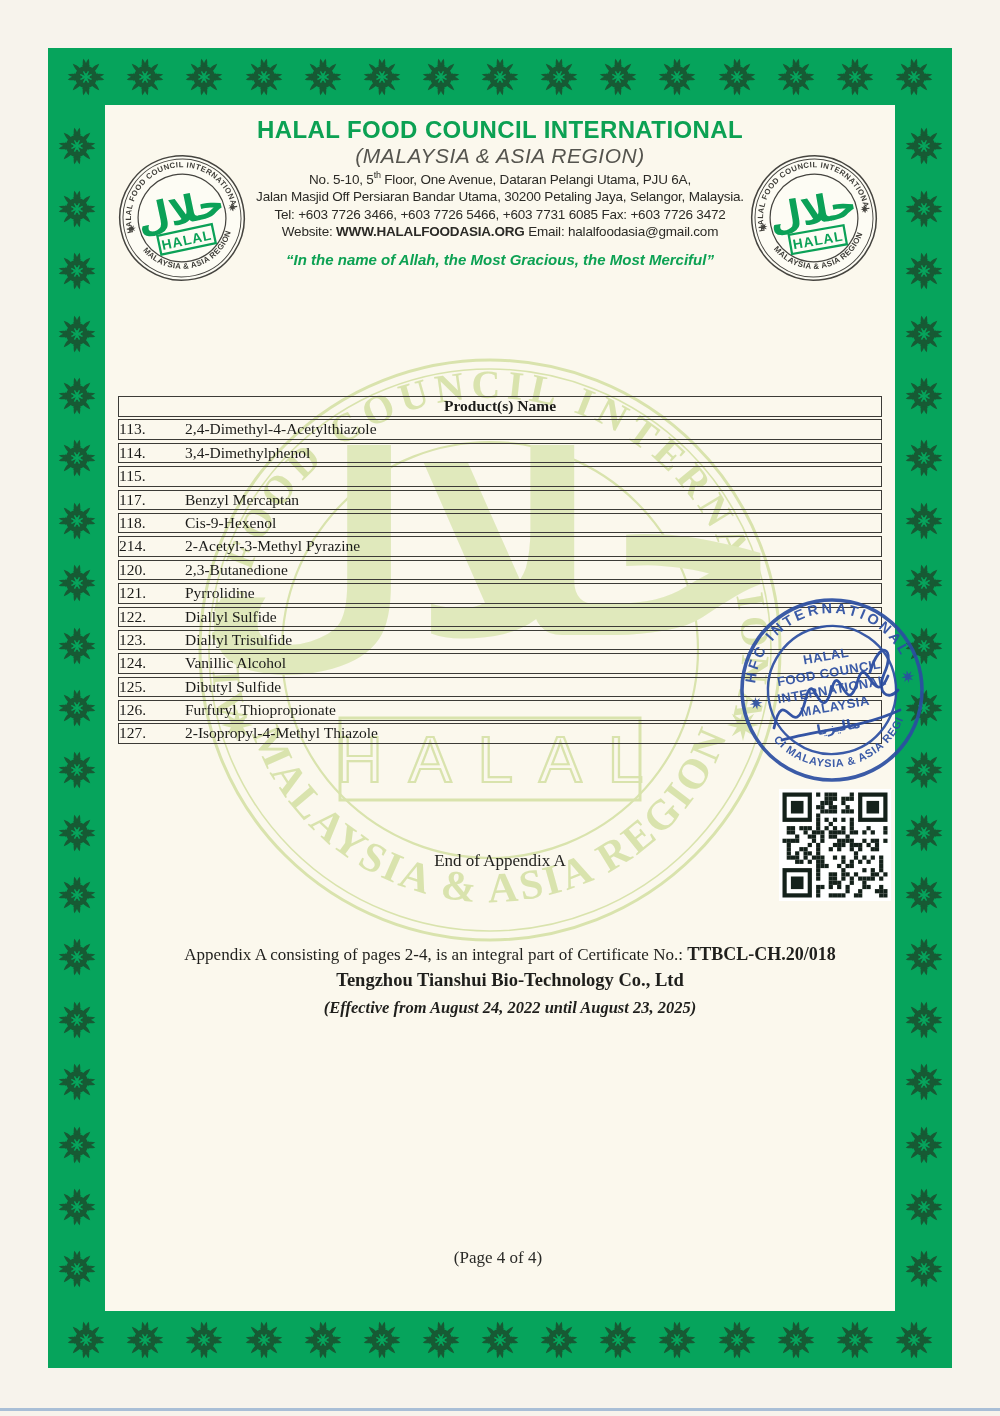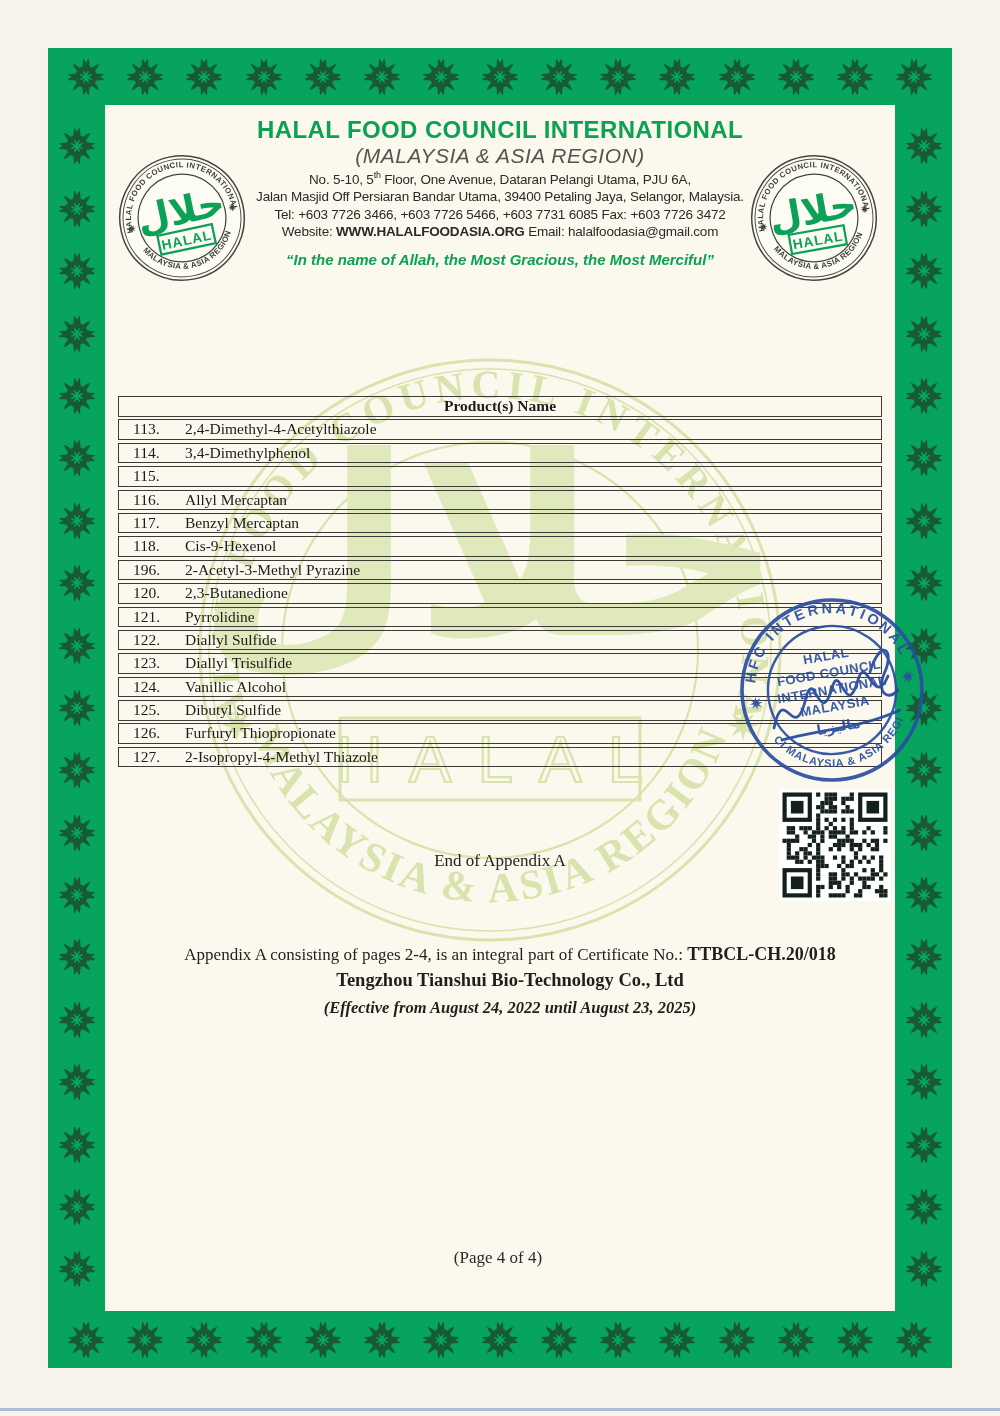--- a/index.html
+++ b/index.html
@@ -38,21 +38,21 @@
   
   .wm{position:absolute;left:170px;top:330px;z-index:2;}
   .wm-arc{font-family:"Liberation Serif","DejaVu Serif",serif;font-weight:bold;fill:#d9e3ad;}
   .wm-arabic{font-family:"DejaVu Sans",sans-serif;font-weight:bold;font-size:250px;fill:#e0e9bc;text-anchor:middle;}
   .wm-halal{font-family:"Liberation Sans",sans-serif;font-size:64px;letter-spacing:26px;fill:none;stroke:#d9e3ad;stroke-width:2.2px;text-anchor:middle;}
 
   
   .table{position:absolute;left:118px;top:396px;width:764px;z-index:3;}
   .trow{position:relative;height:18.5px;border:1.3px solid #3c3b37;margin-bottom:2.9px;font-size:15.5px;line-height:18.5px;color:#1b1b19;}
   .thead{text-align:center;font-weight:bold;font-size:15.5px;}
-  .tno{position:absolute;left:14px;}
+  .tno{position:absolute;left:0;}
   .tnm{position:absolute;left:66px;white-space:nowrap;}
 
   .endnote{position:absolute;left:118px;top:851px;width:764px;text-align:center;font-size:17px;color:#22221f;z-index:3;}
 
   .qr{position:absolute;left:779px;top:789px;z-index:4;}
 
   .stamp{position:absolute;left:722px;top:580px;z-index:5;opacity:.92;}
   .st-arc{font-family:"Liberation Sans",sans-serif;font-weight:bold;font-size:14.5px;letter-spacing:3px;fill:#2b4ea2;}
   .st-arc2{font-family:"Liberation Sans",sans-serif;font-weight:bold;font-size:11px;letter-spacing:.8px;fill:#2b4ea2;}
   .st-line{font-family:"Liberation Sans",sans-serif;font-weight:bold;font-size:13px;fill:#2b4ea2;text-anchor:middle;letter-spacing:.4px;}
@@ -2066,21 +2066,21 @@
     <path d="M5,0 L1.9,0.8 L3.5,3.5 L0.8,1.9 L0,5 L-0.8,1.9 L-3.5,3.5 L-1.9,0.8 L-5,0 L-1.9,-0.8 L-3.5,-3.5 L-0.8,-1.9 L0,-5 L0.8,-1.9 L3.5,-3.5 L1.9,-0.8 Z" transform="translate(67,395) scale(3.2)" fill="#d9e3ad"></path>
     <text x="320" y="305" class="wm-arabic">حلال</text>
     <rect x="170" y="388" width="300" height="82" fill="none" stroke="#d9e3ad" stroke-width="3"></rect>
     <text x="333" y="452" class="wm-halal">HALAL</text>
   </svg>
 
   <div class="header">
     <div class="h-org">HALAL FOOD COUNCIL INTERNATIONAL</div>
     <div class="h-region">(MALAYSIA &amp; ASIA REGION)</div>
     <div class="h-addr"><span>No. 5-10, 5</span><sup>th</sup><span> Floor, One Avenue, Dataran Pelangi Utama, PJU 6A,</span></div>
-    <div class="h-addr">Jalan Masjid Off Persiaran Bandar Utama, 39400 Petaling Jaya, Selangor, Malaysia.</div>
+    <div class="h-addr">Jalan Masjid Off Persiaran Bandar Utama, 30200 Petaling Jaya, Selangor, Malaysia.</div>
     <div class="h-addr">Tel: +603 7726 3466, +603 7726 5466, +603 7731 6085  Fax: +603 7726 3472</div>
     <div class="h-addr h-web"><span>Website: </span><b>WWW.HALALFOODASIA.ORG</b><span>  Email: </span><span>halalfoodasia@gmail.com</span></div>
     <div class="h-quote">“In the name of Allah, the Most Gracious, the Most Merciful”</div>
   </div>
 
   <svg class="logo logo-left" width="132" height="132" viewBox="0 0 140 140">
     <defs>
       <path id="lg1t" d="M16.8,79.4 A54,54 0 1 1 123.2,79.4" fill="none"></path>
       <path id="lg1b" d="M21.1,92.8 A54,54 0 0 0 118.9,92.8" fill="none"></path>
     </defs>
@@ -2129,37 +2129,33 @@
 
       <div class="trow">
         <span class="tno">114.</span>
         <span class="tnm">3,4-Dimethylphenol</span>
       </div>
 
       <div class="trow">
         <span class="tno">115.</span>
       </div>
 
-      <div class="trow">
-        <span class="tno">116.</span>
-        <span class="tnm">Allyl Mercaptan</span>
-      </div>
 
       <div class="trow">
         <span class="tno">117.</span>
         <span class="tnm">Benzyl Mercaptan</span>
       </div>
 
       <div class="trow">
         <span class="tno">118.</span>
         <span class="tnm">Cis-9-Hexenol</span>
       </div>
 
       <div class="trow">
-        <span class="tno">196.</span>
+        <span class="tno">214.</span>
         <span class="tnm">2-Acetyl-3-Methyl Pyrazine</span>
       </div>
 
       <div class="trow">
         <span class="tno">120.</span>
         <span class="tnm">2,3-Butanedione</span>
       </div>
 
       <div class="trow">
         <span class="tno">121.</span>

